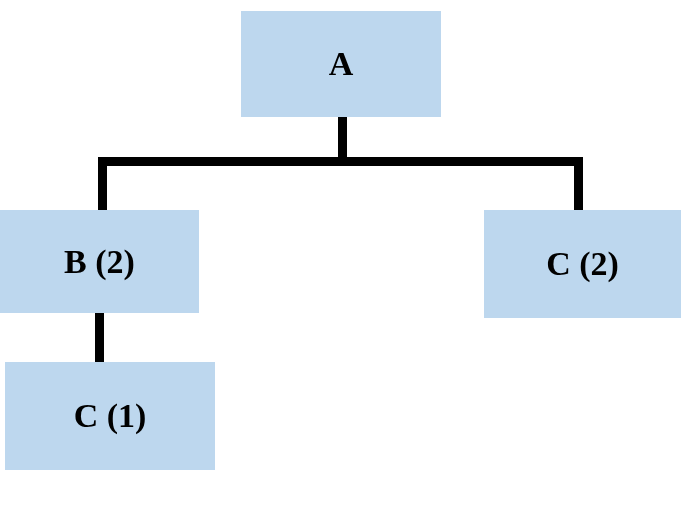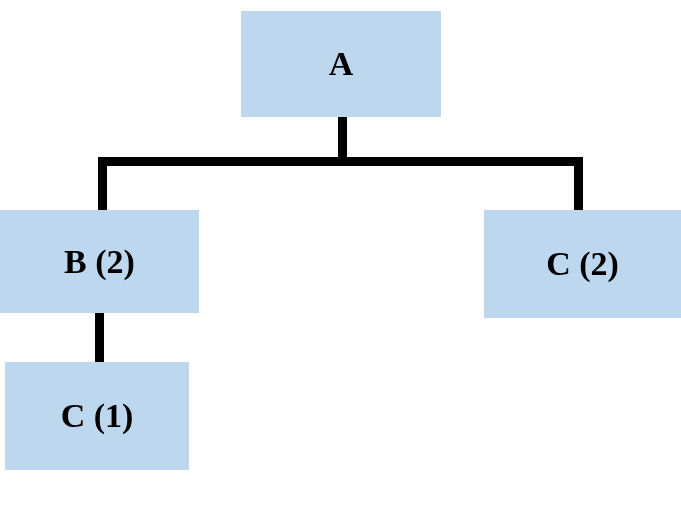--- a/index.html
+++ b/index.html
@@ -57,21 +57,21 @@
     left: 484px;
     top: 210px;
     width: 197px;
     height: 108px;
     font-size: 34px;
     justify-content: center;
   }
   #node-c1 {
     left: 5px;
     top: 362px;
-    width: 184px;
+    width: 210px;
     height: 108px;
     font-size: 34px;
     justify-content: center;
   }
   
   .edge {
     position: absolute;
     background: #000000;
     z-index: 1;
   }

